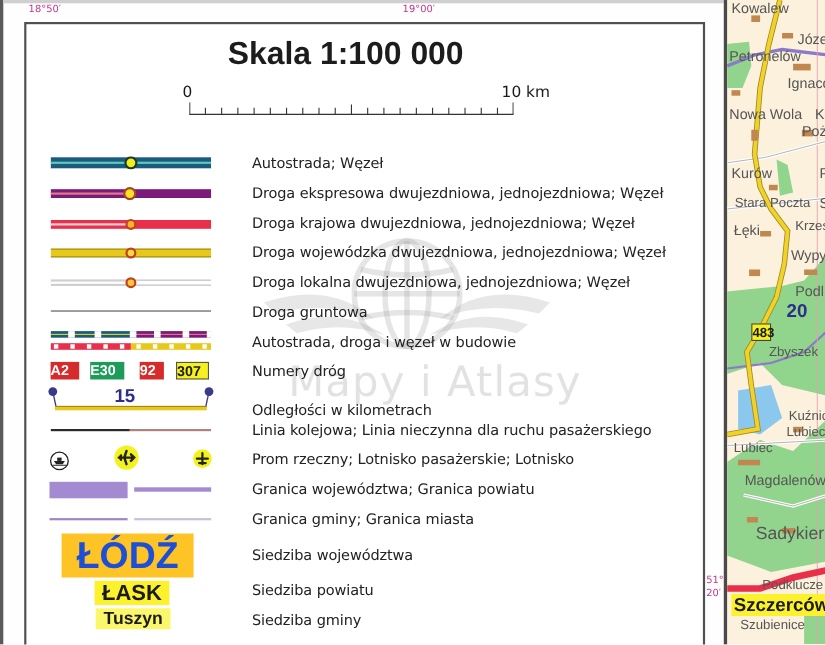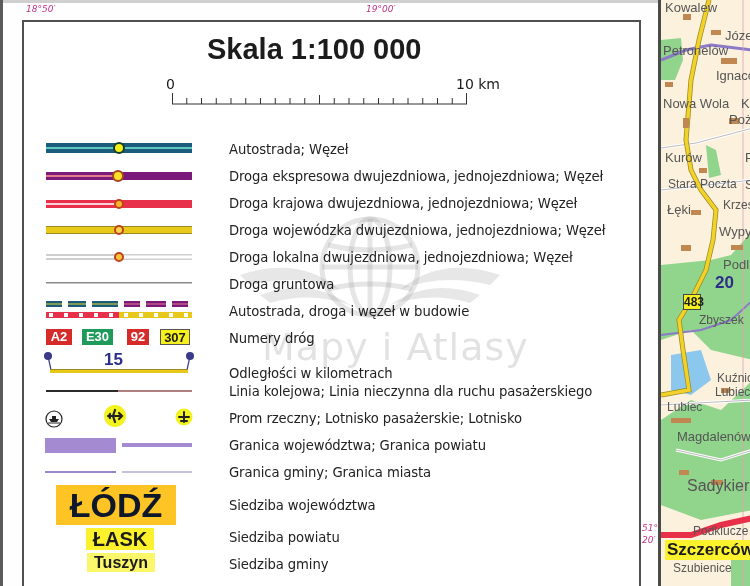--- a/index.html
+++ b/index.html
@@ -1,43 +1,43 @@
 <!DOCTYPE html>
 <html><head>
 <meta charset="utf-8">
 <style>
   * { margin:0; padding:0; box-sizing:border-box; }
   html, body { width:750px; height:586px; overflow:hidden; background:#fefefe; }
   body { position:relative; font-family:"DejaVu Sans", sans-serif; }
 
   .outer-left-border { position:absolute; left:0; top:0; width:3px; height:586px; background:#5a5a5a; }
   .top-strip { position:absolute; left:3px; top:0; width:655px; height:3px; background:#cfcfcf; }
-  .coord { position:absolute; font-family:"DejaVu Sans", sans-serif; font-size:9px; color:#c2338a;font-style:italic; }
+  .coord { position:absolute; font-family:"DejaVu Sans", sans-serif; font-size:9px; color:#c2338a; }
 
   .legend-frame { position:absolute; left:22px; top:20px; width:619px; height:580px; border:2px solid #505050; background:#ffffff; }
 
   .title { position:absolute; left:0; width:750px; top:33px; font-family:"Liberation Sans", sans-serif; font-weight:bold; font-size:29px; color:#1c1c1c; }
 
   .scale-zero { position:absolute; left:166px; top:76px; font-family:"DejaVu Sans", sans-serif; font-size:14px; color:#1a1a1a; }
   .scale-ten { position:absolute; left:456px; top:76px; font-family:"DejaVu Sans", sans-serif; font-size:14px; color:#1a1a1a; }
   .scale-bar { position:absolute; left:172px; top:93px; width:295px; height:12px; }
 
   .label { position:absolute; left:229px; font-family:"DejaVu Sans", sans-serif; font-size:13.2px; color:#222; white-space:nowrap; letter-spacing:-0.1px; }
 
   .sym { position:absolute; }
   .road { position:absolute; left:46px; width:146px; }
 
-  .badge { position:absolute; top:329px; height:16px; font-family:"Liberation Sans", sans-serif; font-weight:bold; font-size:13px; line-height:16px; text-align:center; }
+  .badge { position:absolute; top:329px; height:16px; font-family:"Liberation Sans", sans-serif; font-weight:bold; font-size:13px; line-height:16px; text-align:left; }
 
   .watermark-text { position:absolute; left:262px; top:325px; font-family:"DejaVu Sans", sans-serif; font-size:38px; color:rgba(150,150,150,0.28); white-space:nowrap; letter-spacing:1px; }
 
   .map-panel { position:absolute; left:658px; top:0; width:92px; height:586px; background:#fbf1dc; overflow:hidden; border-left:3px solid #4a4a4a;padding-left:44px; }
   .map-label { position:absolute; font-family:"Liberation Sans", sans-serif; font-size:13px; color:#555; white-space:nowrap; }
 
-  .city-big { position:absolute; left:56px; top:485px; width:120px; height:40px; background:#fec425; font-family:"Liberation Sans", sans-serif; font-weight:bold; font-size:34px; line-height:40px; text-align:center; color:#0f172a; }
+  .city-big { position:absolute; left:56px; top:485px; width:120px; height:40px; background:#fec425; font-family:"Liberation Sans", sans-serif; font-weight:bold; font-size:34px; line-height:40px; text-align:center; color:#1d4ed8; }
   .city-mid { position:absolute; left:86px; top:528px; width:68px; height:22px; background:#fbf22d; font-family:"Liberation Sans", sans-serif; font-weight:bold; font-size:20px; line-height:22px; text-align:center; color:#1b1b1b; }
   .city-small { position:absolute; left:87px; top:553px; width:68px; height:19px; background:#fbf76a; font-family:"Liberation Sans", sans-serif; font-weight:bold; font-size:16px; line-height:19px; text-align:center; color:#1b1b1b; }
 </style>
 </head>
 <body>
 
 <div class="outer-left-border"></div>
 <div class="top-strip"></div>
 <div class="coord" style="left:26px; top:4px;">18°50′</div>
 <div class="coord" style="left:366px; top:4px;">19°00′</div>

